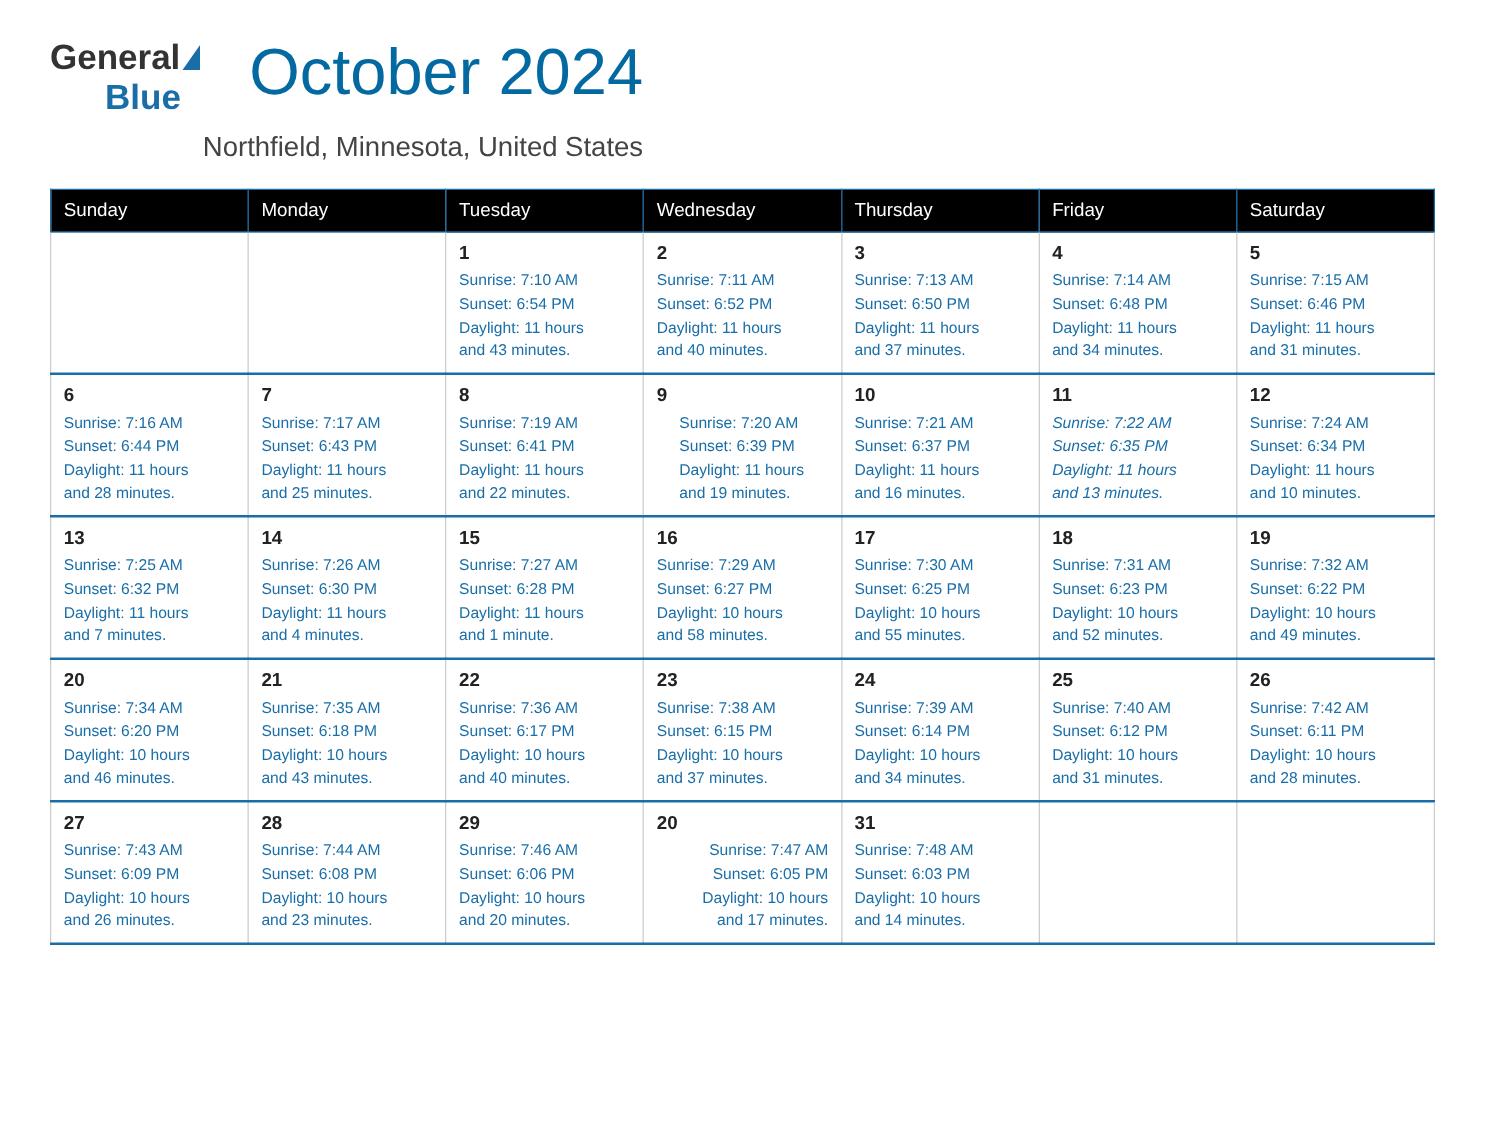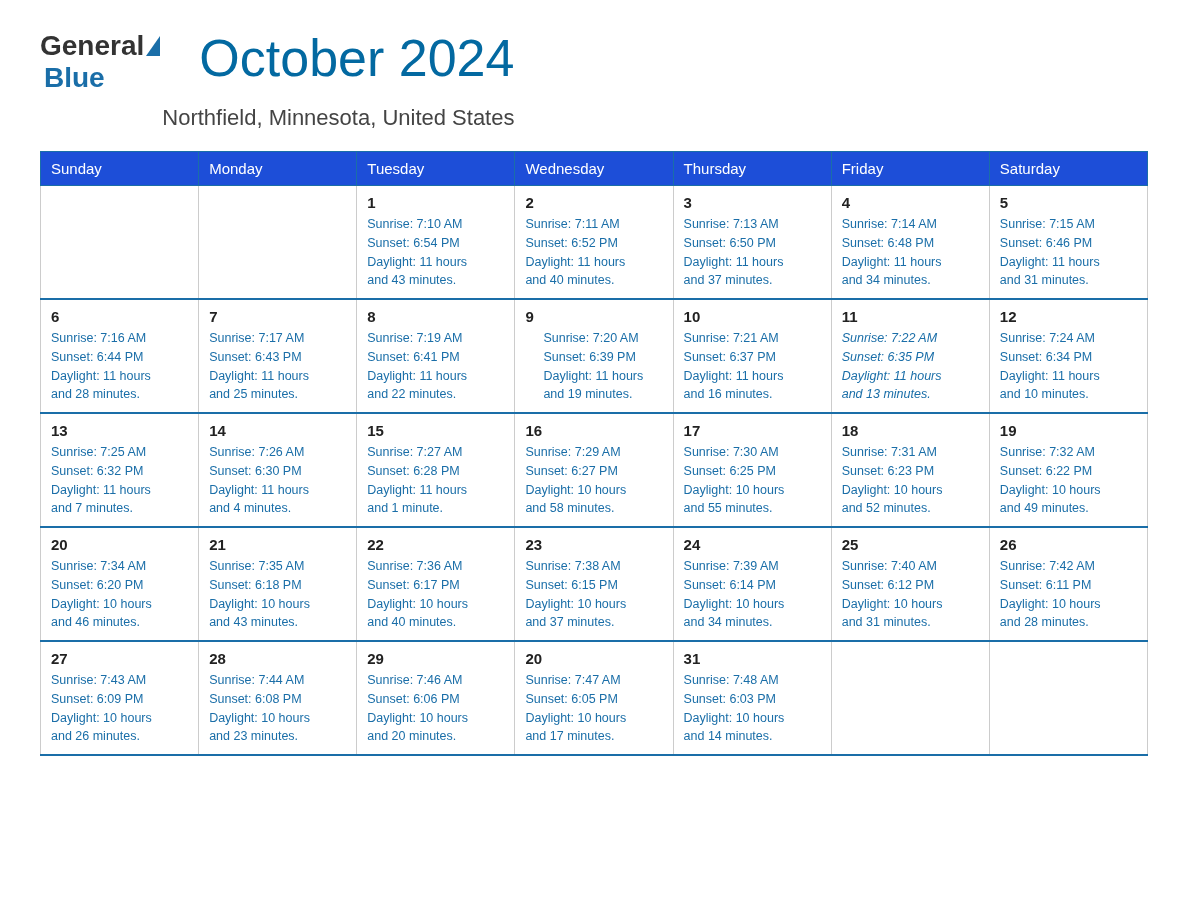--- a/index.html
+++ b/index.html
@@ -36,41 +36,42 @@
       border-left: 14px solid transparent;
       border-right: 0px solid transparent;
       border-bottom: 20px solid #1a6ea8;
       margin: 0 2px;
       vertical-align: middle;
     }
     .logo-blue {
       color: #1a6ea8;
       font-size: 28px;
       font-weight: bold;
+      margin-left: 40px;
     }
     .title-section {
       text-align: right;
     }
     .month-title {
       font-size: 52px;
       font-weight: normal;
       color: #0369a1;
       line-height: 1.1;
     }
     .location-title {
       font-size: 22px;
       color: #444;
       margin-top: 18px;
     }
     table {
       width: 100%;
       border-collapse: collapse;
     }
     thead tr {
-      background-color: #1d4ed8;
+      background-color: #000000;
     }
     thead th {
       color: #fff;
       font-size: 15px;
       font-weight: normal;
       padding: 8px 10px;
       text-align: left;
       border: 1px solid #1a6ea8;
     }
     tbody tr {
@@ -344,21 +345,21 @@
         </td>
         <td>
           <span class="day-number">29</span>
           <div class="day-info" style="white-space: pre-line;">Sunrise: 7:46 AM
 Sunset: 6:06 PM
 Daylight: 10 hours
 and 20 minutes.</div>
         </td>
         <td>
           <span class="day-number">20</span>
-          <div class="day-info" style="white-space: pre-line;">Sunrise: 7:47 AM
+          <div class="day-info" style="white-space: pre-line; text-align: right;">Sunrise: 7:47 AM
 Sunset: 6:05 PM
 Daylight: 10 hours
 and 17 minutes.</div>
         </td>
         <td>
           <span class="day-number">31</span>
           <div class="day-info" style="white-space: pre-line;">Sunrise: 7:48 AM
 Sunset: 6:03 PM
 Daylight: 10 hours
 and 14 minutes.</div>

